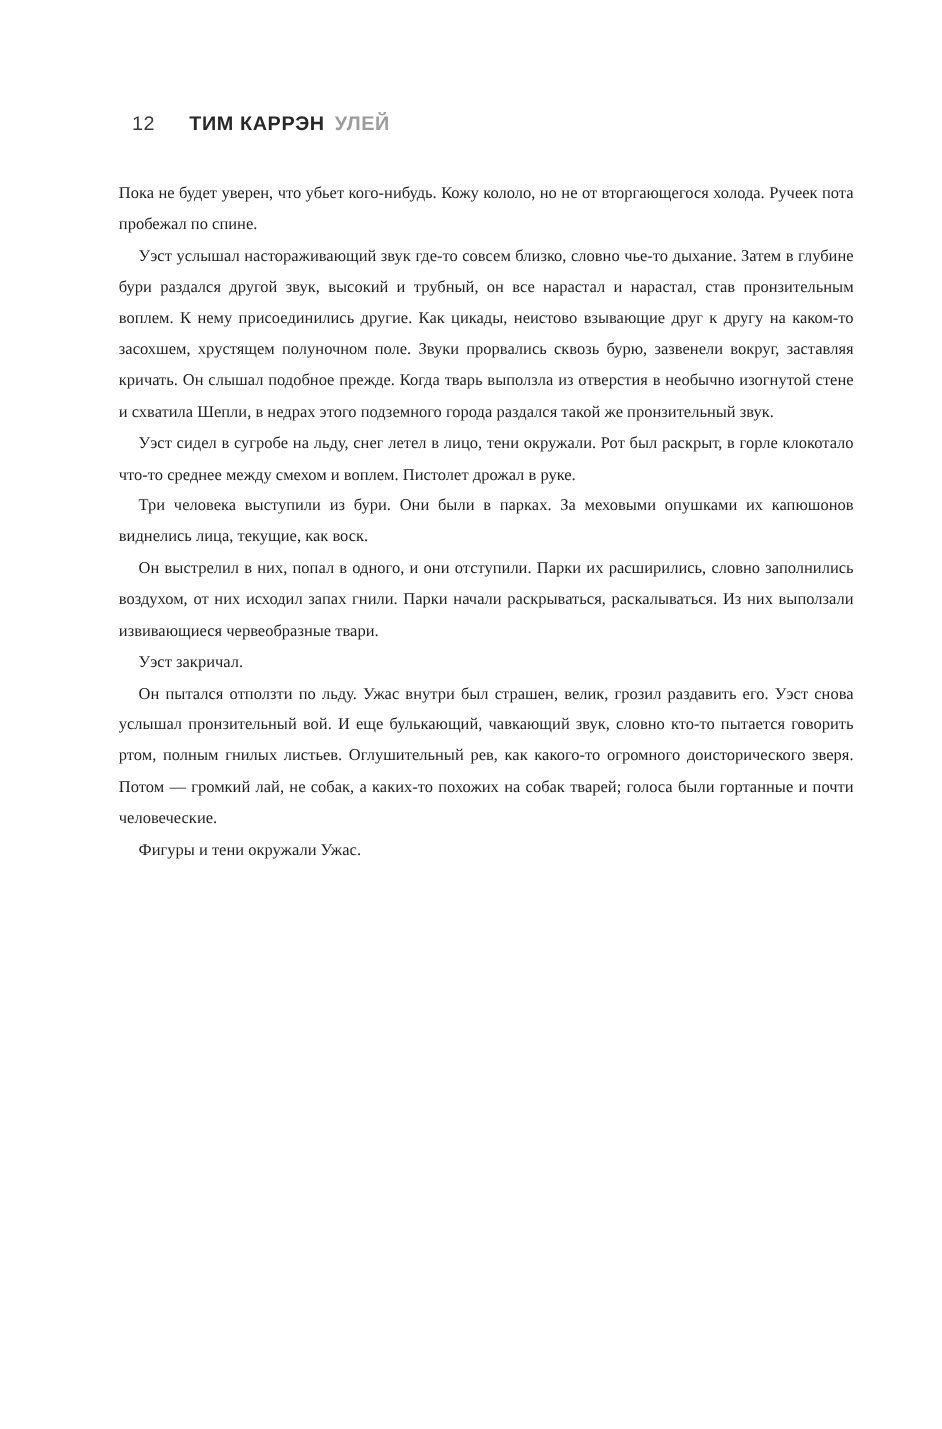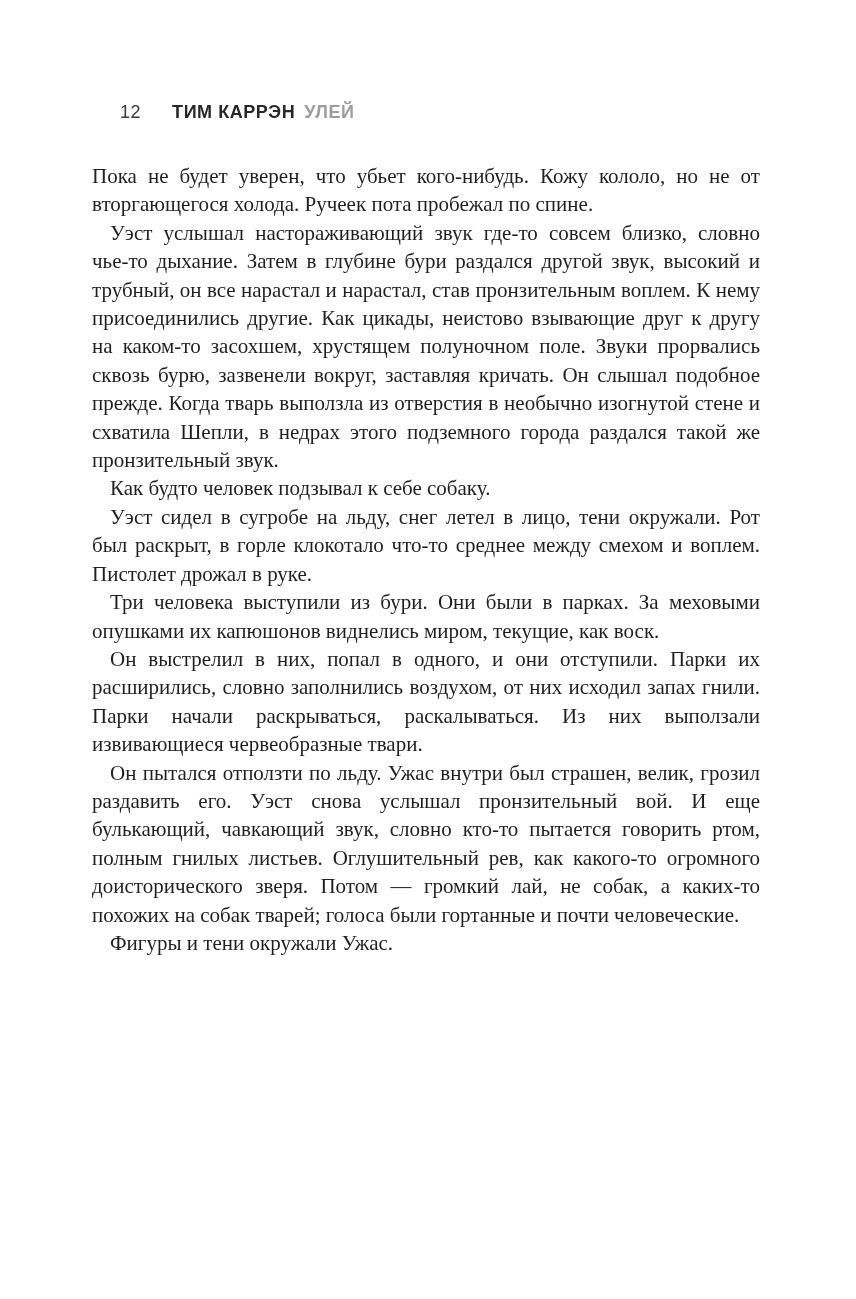--- a/index.html
+++ b/index.html
@@ -39,25 +39,25 @@
     margin-left: 31px;
   }
   .header-title {
     color: #9c9c9c;
     font-weight: 700;
     margin-left: 9px;
   }
   .text-block {
     position: absolute;
     top: 162px;
-    left: 92px;
+    left: 108px;
     width: 668px;
     color: #1f1f1f;
     font-family: "Liberation Serif", serif;
-    font-size: 21px;
+    font-size: 15px;
     line-height: 28.4px;
     text-align: justify;
     text-rendering: optimizeLegibility;
   }
   .text-block p {
     margin: 0;
     padding: 0;
   }
   .text-block p.indent {
     text-indent: 18px;
@@ -68,21 +68,21 @@
 
 <div class="page">
 
   <div class="page-header">
     <span class="page-number">12</span><span class="header-author">ТИМ КАРРЭН</span><span class="header-title">УЛЕЙ</span>
   </div>
 
   <div class="text-block">
     <p class="para">Пока не будет уверен, что убьет кого-нибудь. Кожу кололо, но не от вторгающегося холода. Ручеек пота пробежал по спине.</p>
     <p class="para indent">Уэст услышал настораживающий звук где-то совсем близко, словно чье-то дыхание. Затем в глубине бури раздался другой звук, высокий и трубный, он все нарастал и нарастал, став пронзительным воплем. К нему присоединились другие. Как цикады, неистово взывающие друг к другу на каком-то засохшем, хрустящем полуночном поле. Звуки прорвались сквозь бурю, зазвенели вокруг, заставляя кричать. Он слышал подобное прежде. Когда тварь выползла из отверстия в необычно изогнутой стене и схватила Шепли, в недрах этого подземного города раздался такой же пронзительный звук.</p>
-    <p class="para indent">Как будто человек подзывал к себе собаку.</p>
     <p class="para indent">Уэст сидел в сугробе на льду, снег летел в лицо, тени окружали. Рот был раскрыт, в горле клокотало что-то среднее между смехом и воплем. Пистолет дрожал в руке.</p>
-    <p class="para indent">Три человека выступили из бури. Они были в парках. За меховыми опушками их капюшонов виднелись миром, текущие, как воск.</p>
+    <p class="para indent">Три человека выступили из бури. Они были в парках. За меховыми опушками их капюшонов виднелись лица, текущие, как воск.</p>
     <p class="para indent">Он выстрелил в них, попал в одного, и они отступили. Парки их расширились, словно заполнились воздухом, от них исходил запах гнили. Парки начали раскрываться, раскалываться. Из них выползали извивающиеся червеобразные твари.</p>
+    <p class="para indent">Уэст закричал.</p>
     <p class="para indent">Он пытался отползти по льду. Ужас внутри был страшен, велик, грозил раздавить его. Уэст снова услышал пронзительный вой. И еще булькающий, чавкающий звук, словно кто-то пытается говорить ртом, полным гнилых листьев. Оглушительный рев, как какого-то огромного доисторического зверя. Потом — громкий лай, не собак, а каких-то похожих на собак тварей; голоса были гортанные и почти человеческие.</p>
     <p class="para indent">Фигуры и тени окружали Ужас.</p>
   </div>
 
 </div>
 
 </body></html>

